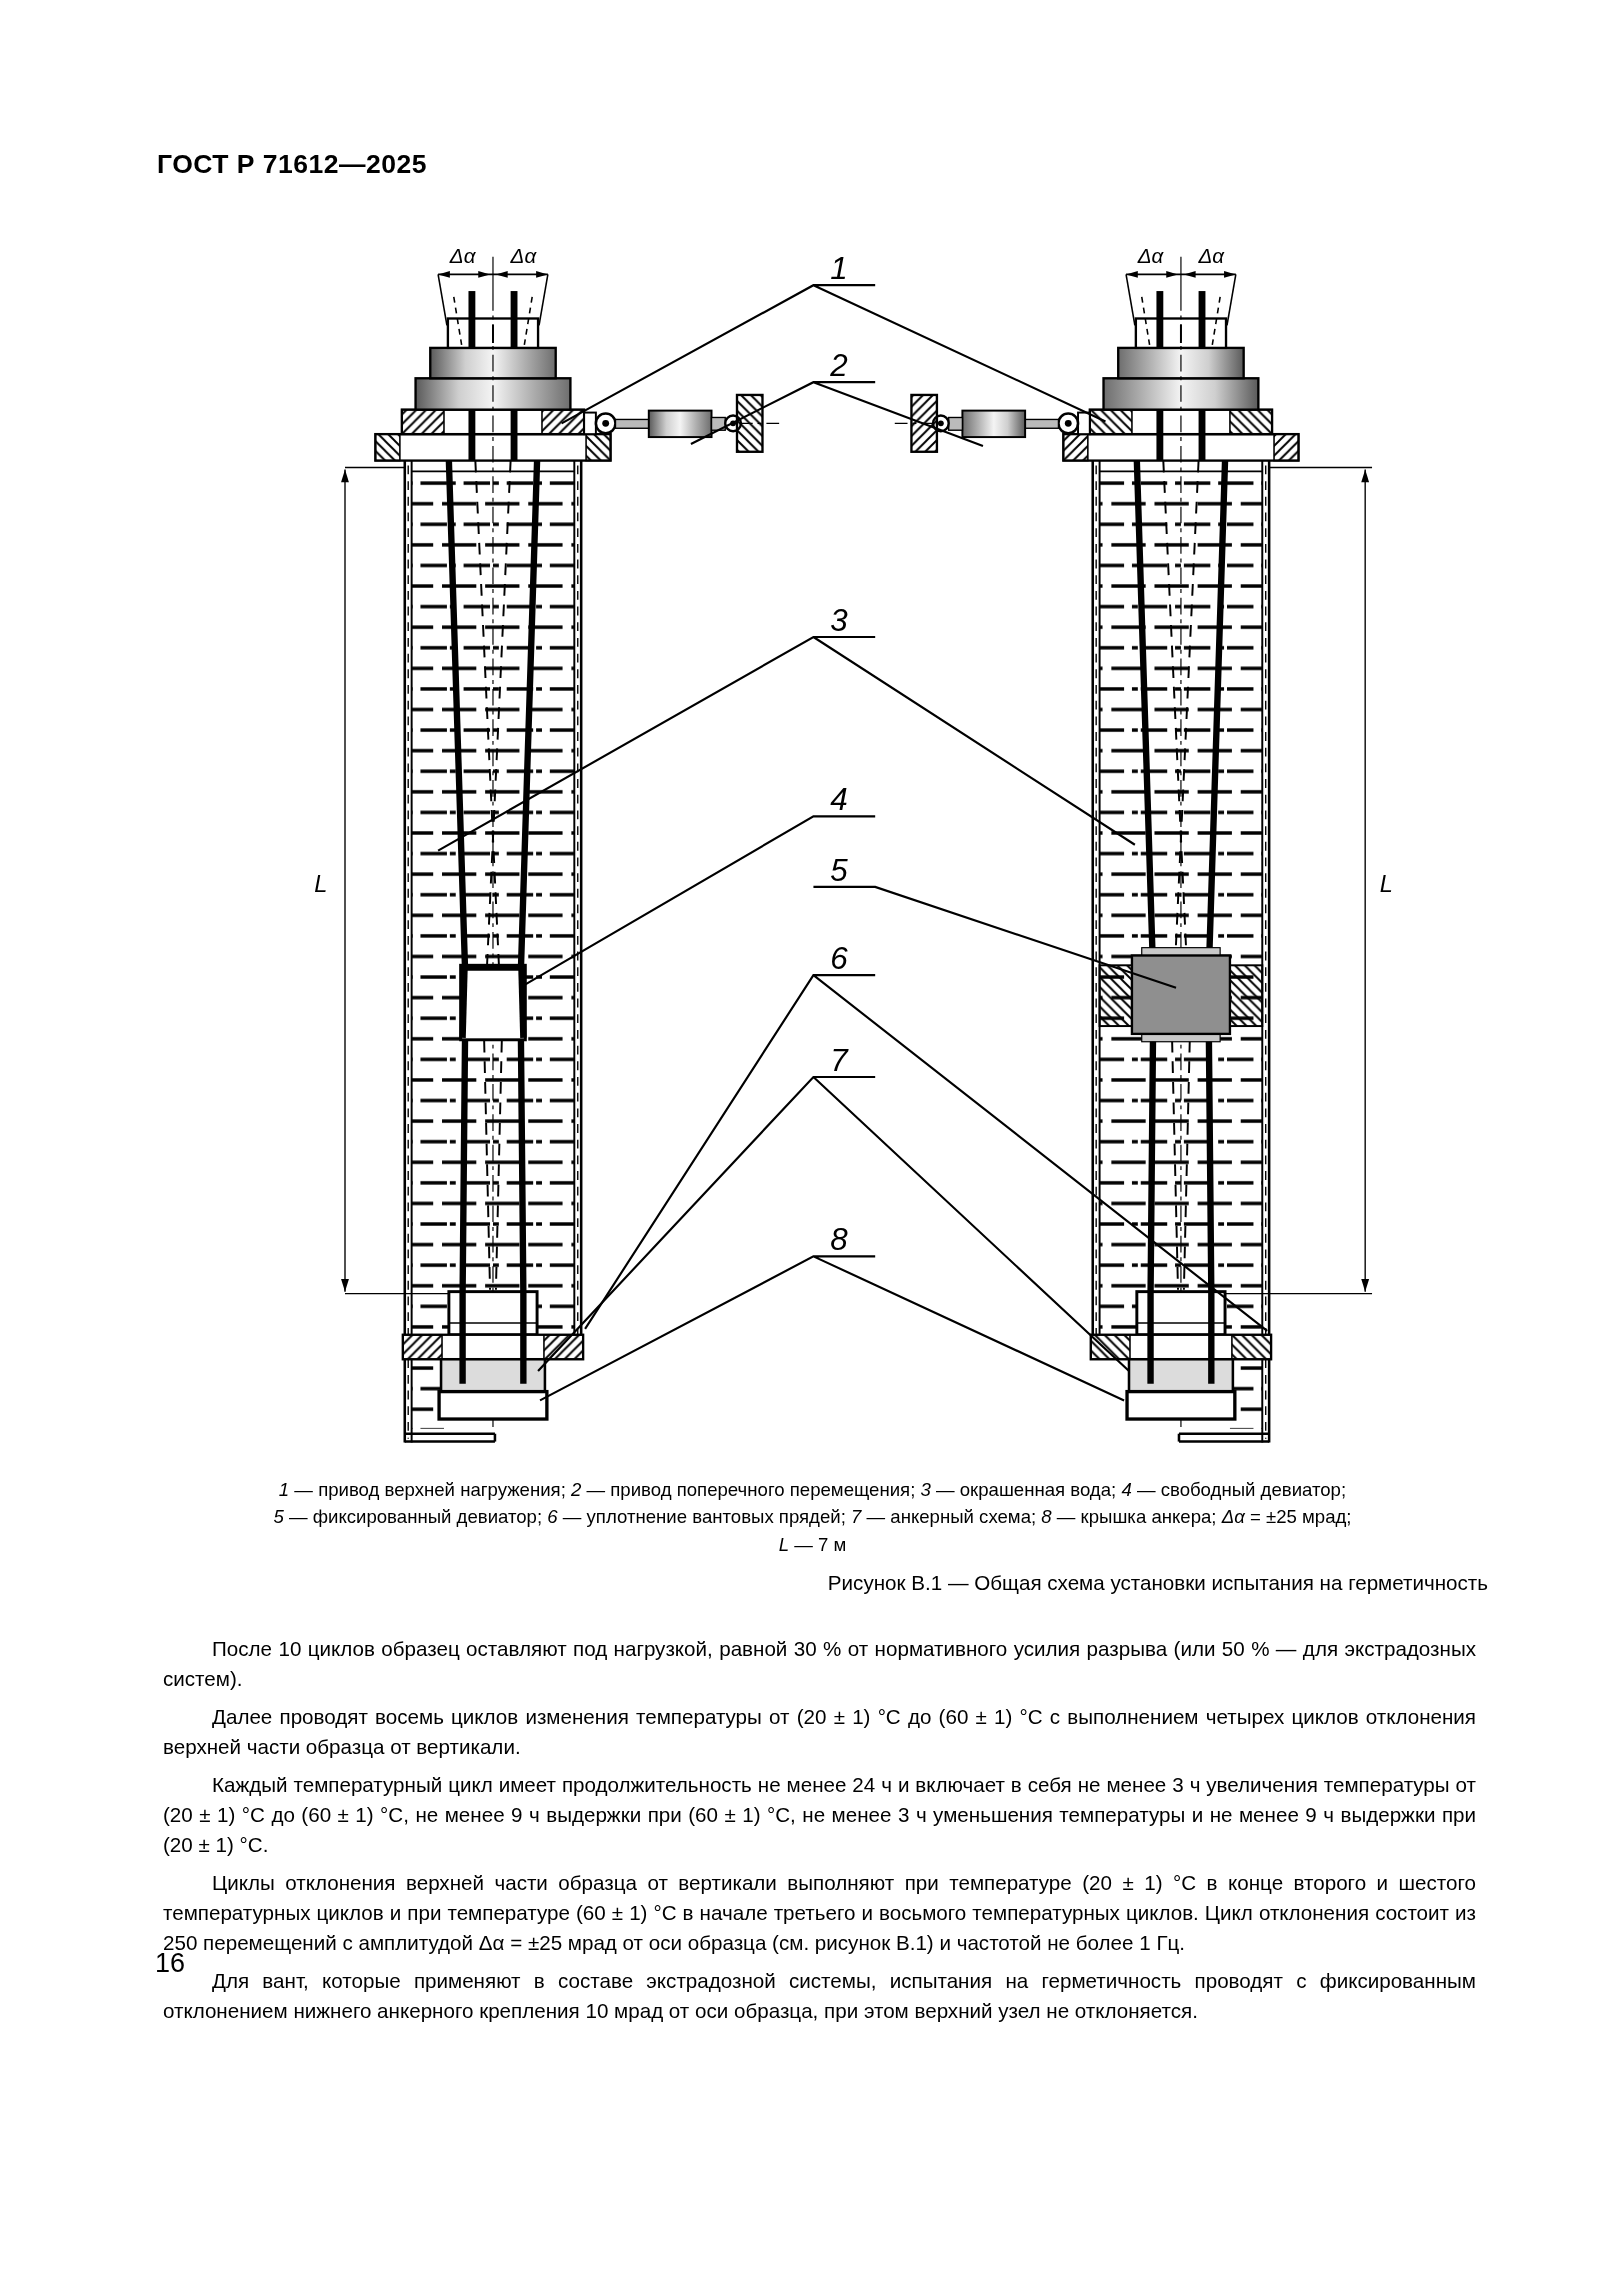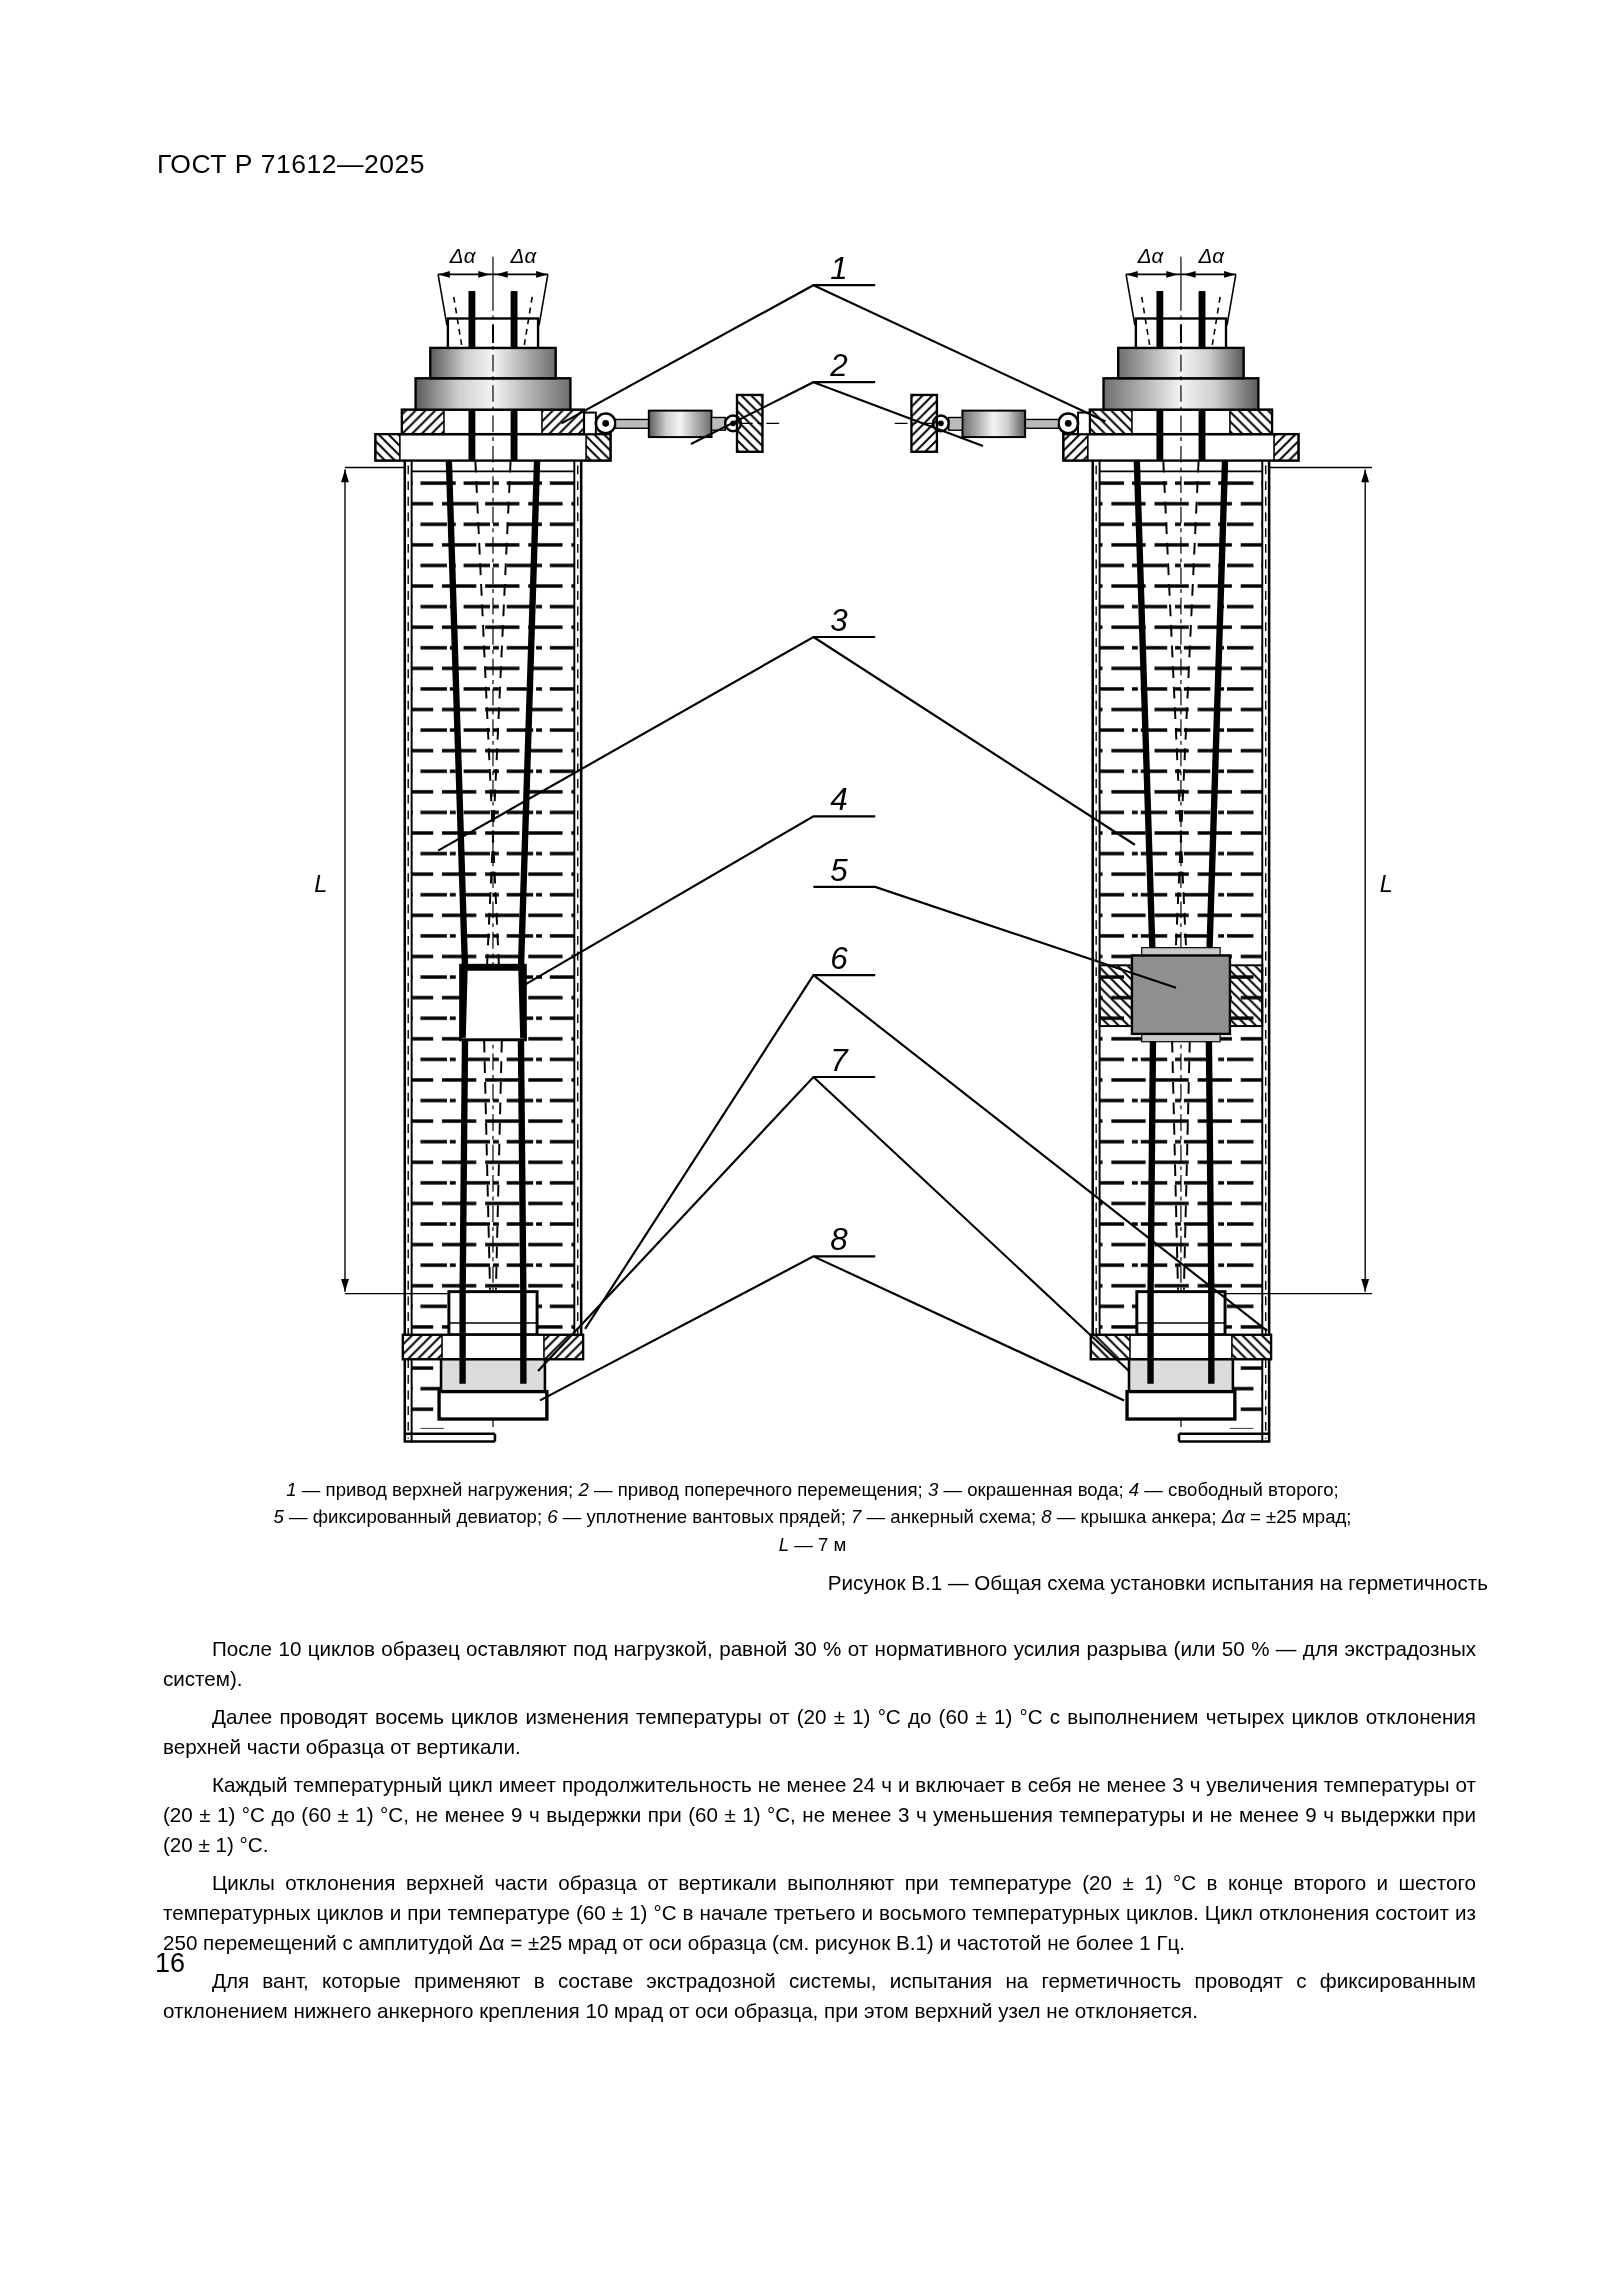--- a/index.html
+++ b/index.html
@@ -1,18 +1,18 @@
 <!DOCTYPE html>
 <html><head>
 <meta charset="utf-8">
 <style>
   html,body{margin:0;padding:0;}
   body{width:1621px;height:2293px;position:relative;background:#fff;color:#000;
        font-family:"Liberation Sans",sans-serif;}
-  .hdr{position:absolute;left:157px;top:149px;font-size:26.5px;font-weight:normal;letter-spacing:0.5px;}
+  .hdr{position:absolute;left:157px;top:149px;font-size:26.5px;font-weight:bold;letter-spacing:0.5px;}
   .fig-svg{position:absolute;left:0;top:0;width:1621px;height:1470px;}
   .legend{position:absolute;left:137px;top:1476px;width:1351px;text-align:center;
           font-size:18.6px;line-height:27.4px;}
   .legend em{font-style:italic;}
   .fig-title{position:absolute;left:137px;top:1571px;width:1351px;text-align:right;font-size:20.6px;}
   .bodytext{position:absolute;left:155px;top:1626px;width:1329px;font-size:20.6px;line-height:30px;
             text-align:justify;}
   .bodytext p{margin:8px;text-indent:49px;}
   .pagenum{position:absolute;left:155px;top:1948px;font-size:27px;}
   svg text{font-family:"Liberation Sans",sans-serif;}
@@ -186,21 +186,21 @@
   <text class="cal" x="856" y="384" text-anchor="middle">2</text>
   <text class="cal" x="856" y="644" text-anchor="middle">3</text>
   <text class="cal" x="856" y="827" text-anchor="middle">4</text>
   <text class="cal" x="856" y="899" text-anchor="middle">5</text>
   <text class="cal" x="856" y="989" text-anchor="middle">6</text>
   <text class="cal" x="856" y="1093" text-anchor="middle">7</text>
   <text class="cal" x="856" y="1276" text-anchor="middle">8</text>
 </svg>
 
 <div class="legend" id="legend">
-    <div><em>1</em><span> — привод верхней нагружения; </span><em>2</em><span> — привод поперечного перемещения; </span><em>3</em><span> — окрашенная вода; </span><em>4</em><span> — свободный второго;</span></div>
+    <div><em>1</em><span> — привод верхней нагружения; </span><em>2</em><span> — привод поперечного перемещения; </span><em>3</em><span> — окрашенная вода; </span><em>4</em><span> — свободный девиатор;</span></div>
     <div><em>5</em><span> — фиксированный девиатор; </span><em>6</em><span> — уплотнение вантовых прядей; </span><em>7</em><span> — анкерный схема; </span><em>8</em><span> — крышка анкера; </span><em>Δα</em><span> = ±25 мрад;</span></div>
     <div><em>L</em><span> — 7 м</span></div>
   </div>
 
 <div class="fig-title">Рисунок В.1 — Общая схема установки испытания на герметичность</div>
 
 <div class="bodytext" id="paragraphs">
     <p>После 10 циклов образец оставляют под нагрузкой, равной 30 % от нормативного усилия разрыва (или 50 % — для экстрадозных систем).</p>
     <p>Далее проводят восемь циклов изменения температуры от (20 ± 1) °С до (60 ± 1) °С с выполнением четырех циклов отклонения верхней части образца от вертикали.</p>
     <p>Каждый температурный цикл имеет продолжительность не менее 24 ч и включает в себя не менее 3 ч увеличения температуры от (20 ± 1) °С до (60 ± 1) °С, не менее 9 ч выдержки при (60 ± 1) °С, не менее 3 ч уменьшения температуры и не менее 9 ч выдержки при (20 ± 1) °С.</p>

